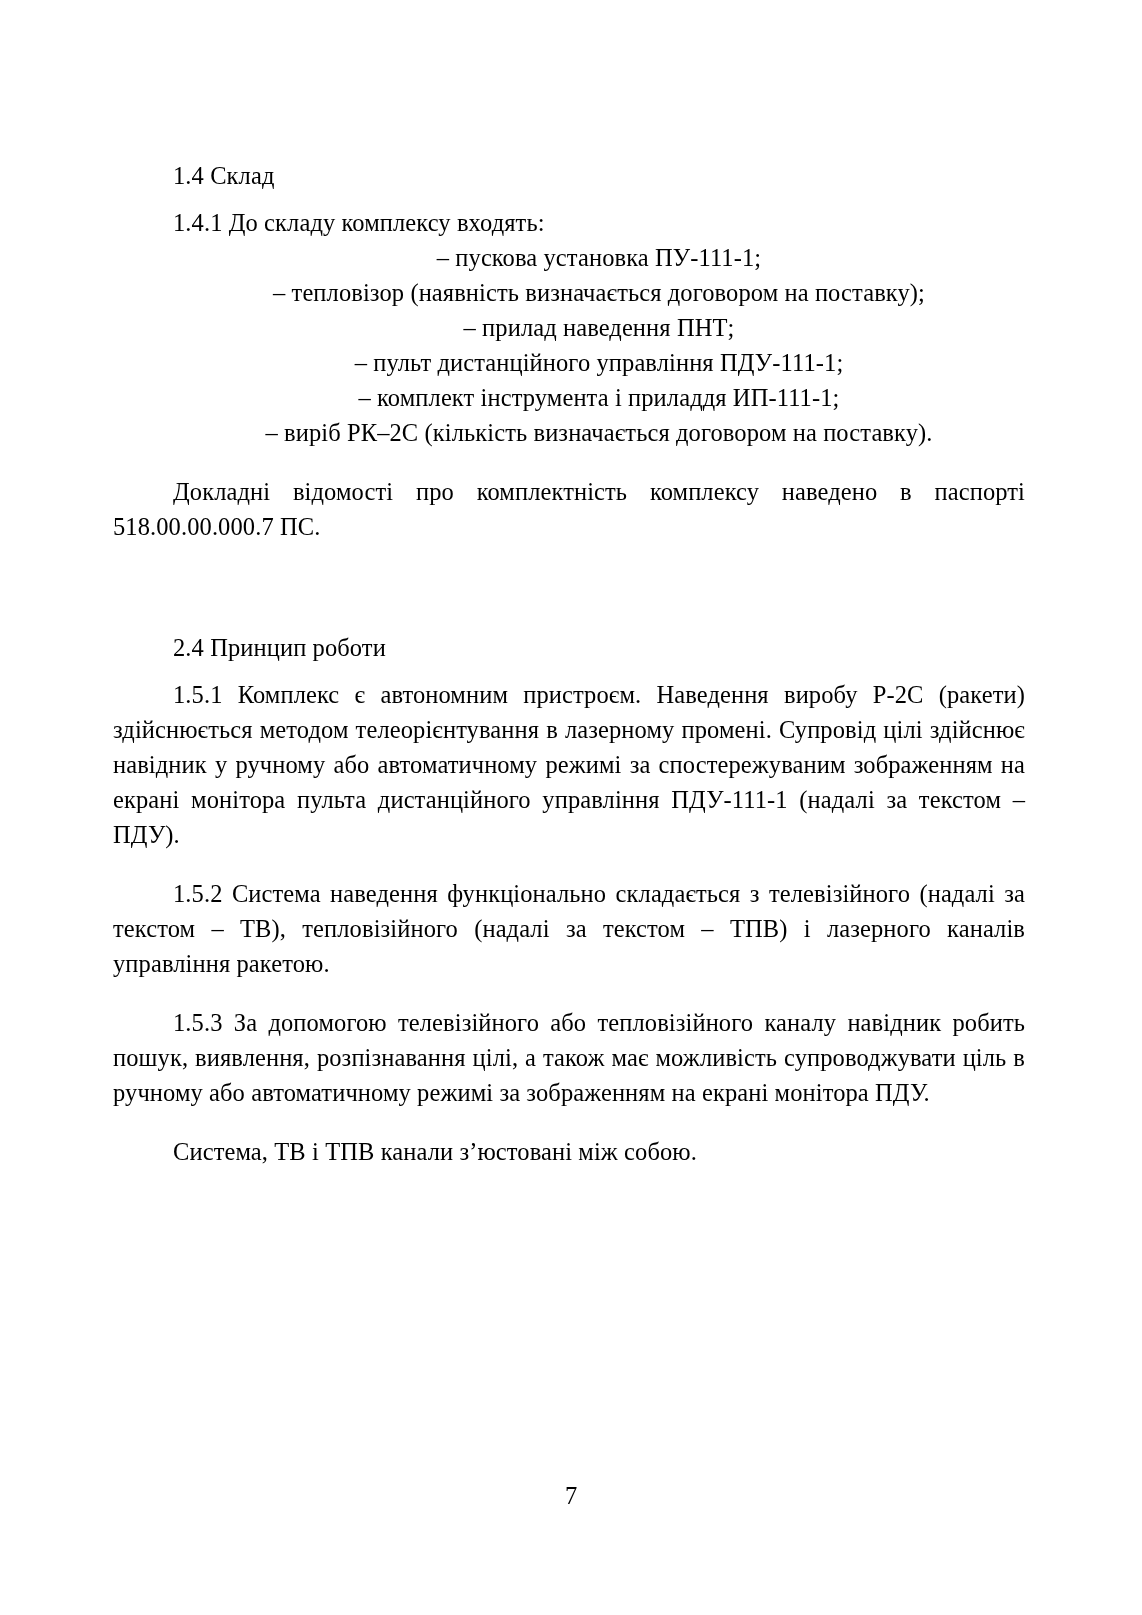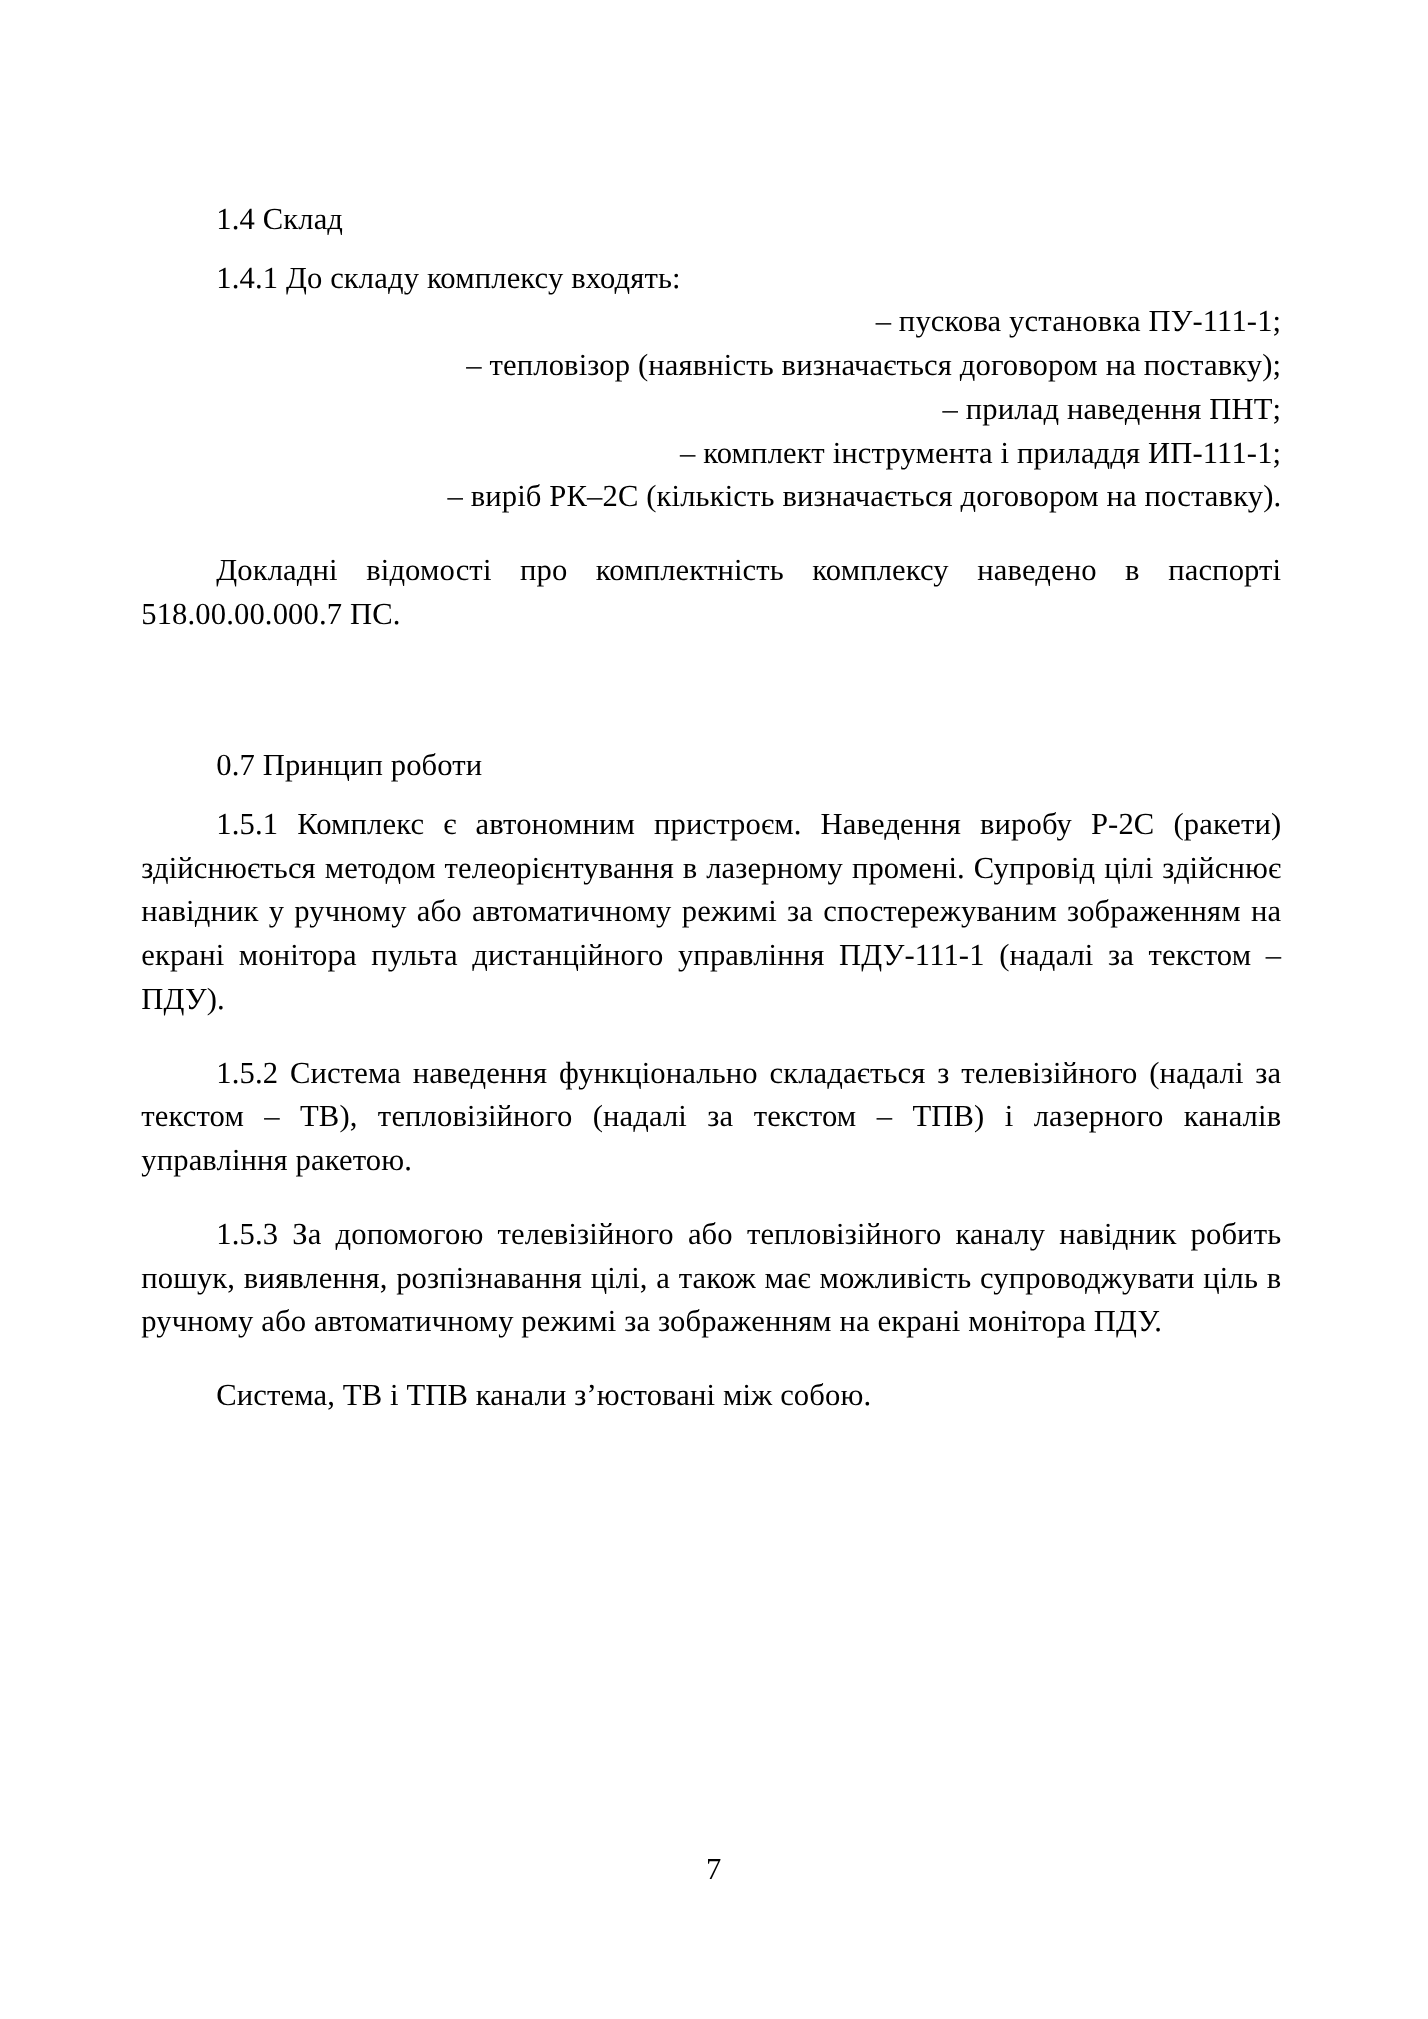--- a/index.html
+++ b/index.html
@@ -44,21 +44,21 @@
   .indent {
     text-indent: 60px;
   }
 
   
   .flush {
     text-align: left;
   }
 
   .listline {
-    text-align: right;
+    text-align: center;
     text-indent: 60px;
   }
 
   .gap-small { height: 12px; }
   .gap-med   { height: 24px; }
   .gap-xl    { height: 62px; }
 
   #page-number {
     position: absolute;
     left: 0;
@@ -86,37 +86,38 @@
       <div class="gap-small"></div>
 
       <p class="para flush indent">1.4.1 До складу комплексу входять:</p>
 
       <p class="para listline">– пускова установка ПУ-111-1;</p>
 
       <p class="para listline">– тепловізор (наявність визначається договором на поставку);</p>
 
       <p class="para listline">– прилад наведення ПНТ;</p>
 
+      <p class="para listline">– пульт дистанційного управління ПДУ-111-1;</p>
 
       <p class="para listline">– комплект інструмента і приладдя ИП-111-1;</p>
 
       <p class="para listline">– виріб РК–2С (кількість визначається  договором на поставку).</p>
 
       <div class="gap-med"></div>
 
       <p class="para indent">Докладні відомості про комплектність комплексу   наведено в паспорті 518.00.00.000.7 ПС.</p>
 
     </div>
 
     <div class="gap-xl"></div>
     <div class="gap-med"></div>
 
     <div class="block">
 
-      <p class="para flush indent">0.7 Принцип роботи</p>
+      <p class="para flush indent">2.4 Принцип роботи</p>
 
       <div class="gap-small"></div>
 
       <p class="para indent">1.5.1 Комплекс є автономним пристроєм. Наведення   виробу    Р-2С (ракети) здійснюється методом телеорієнтування   в лазерному промені. Супровід цілі здійснює навідник у ручному або автоматичному режимі за спостережуваним зображенням на екрані монітора пульта дистанційного управління ПДУ-111-1 (надалі за текстом – ПДУ).</p>
 
       <div class="gap-med"></div>
 
       <p class="para indent">1.5.2 Система наведення функціонально складається з телевізійного (надалі за текстом – ТВ), тепловізійного (надалі за текстом – ТПВ) і лазерного каналів управління ракетою.</p>
 
       <div class="gap-med"></div>

